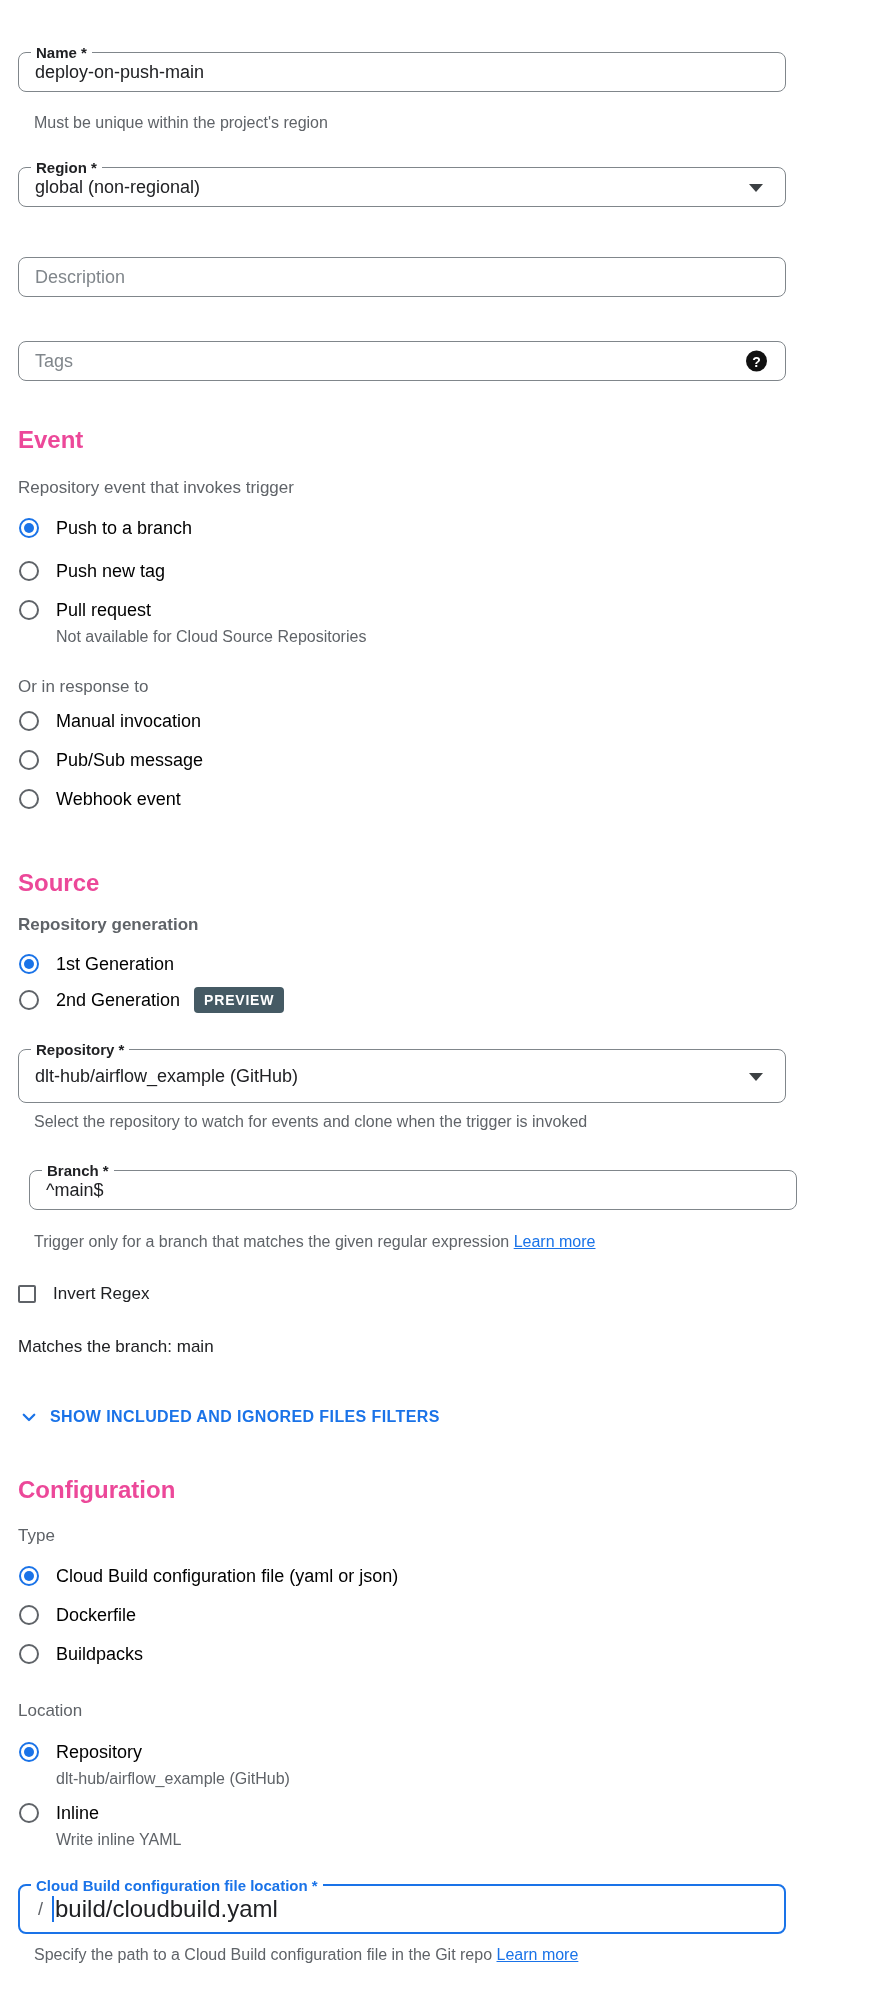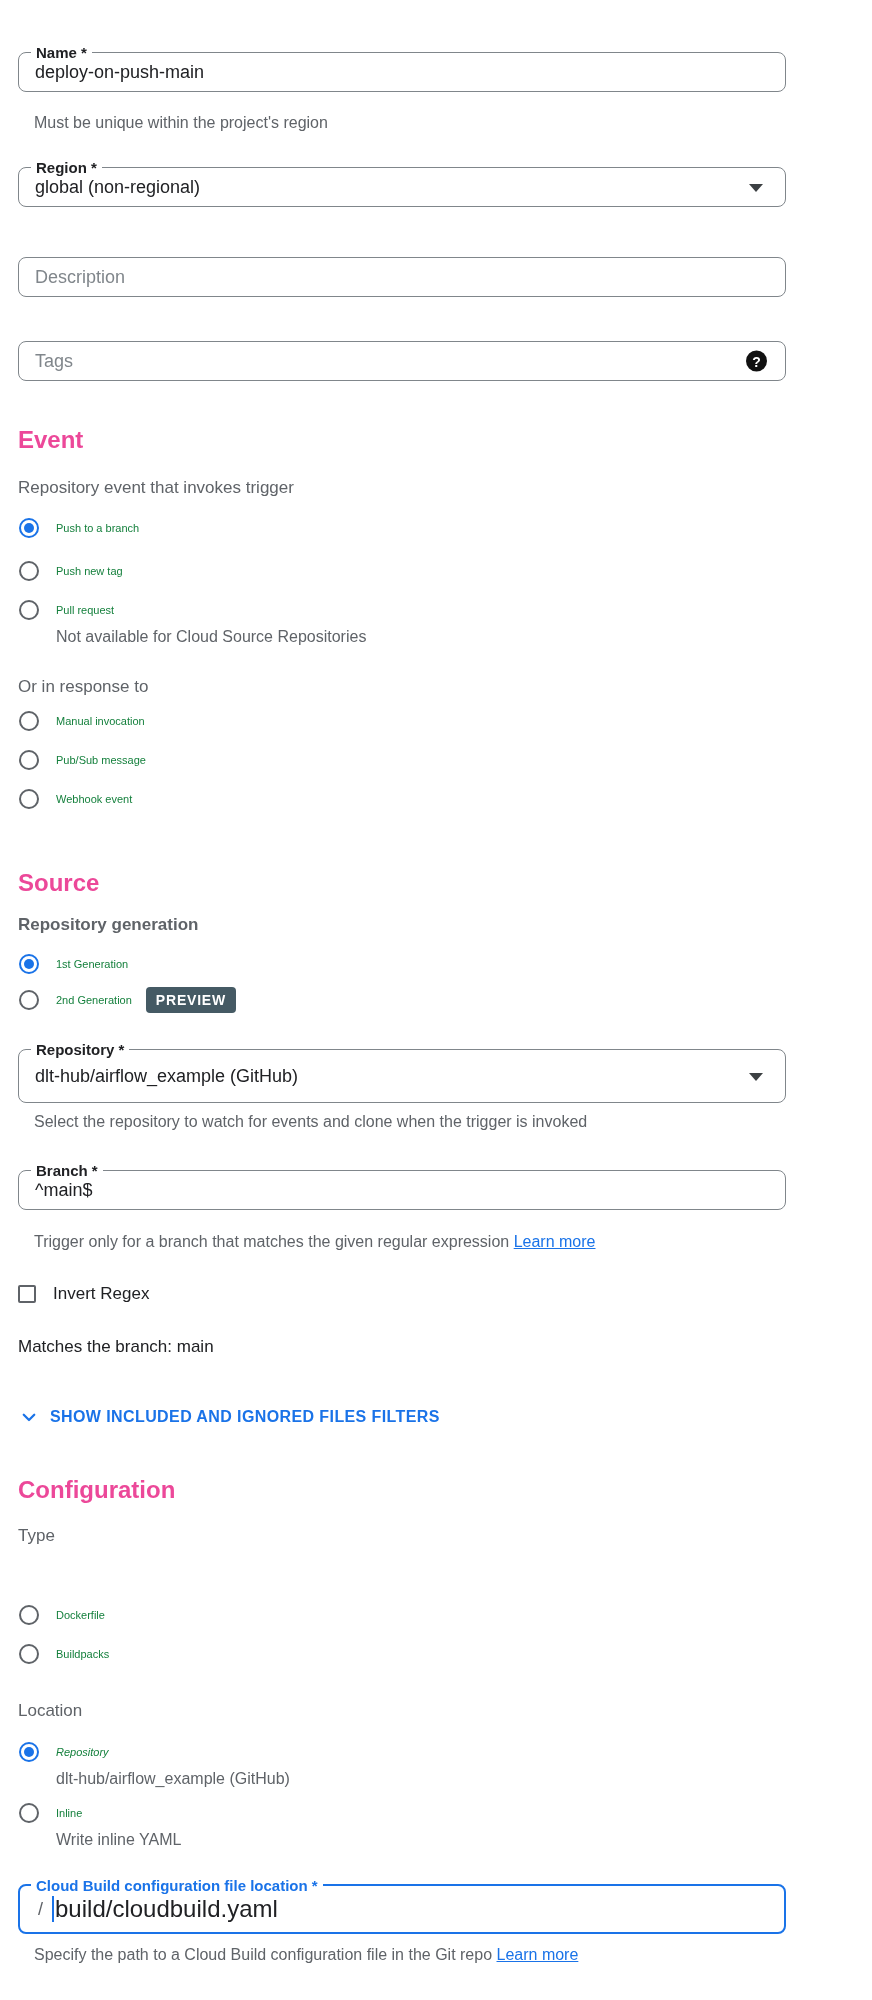--- a/index.html
+++ b/index.html
@@ -33,21 +33,21 @@
   .section-heading { position: absolute; left: 18px; font-size: 24px; font-weight: 600;
                      color: #ec4899; line-height: 30px; }
   .subhead { position: absolute; left: 18px; font-size: 17px; color: #5f6368; line-height: 22px; }
 
   .radio-row { position: absolute; left: 19px; height: 24px; display: flex; align-items: center; cursor: pointer; }
   .radio { width: 20px; height: 20px; border-radius: 50%; border: 2px solid #5f6368;
            flex: none; position: relative; background: #fff; }
   .radio.selected { border-color: #1a73e8; }
   .radio.selected::after { content: ""; position: absolute; left: 3px; top: 3px;
                            width: 10px; height: 10px; border-radius: 50%; background: #1a73e8; }
-  .radio-label { margin-left: 17px; font-size: 11px; color: #15803d; line-height: 22px; white-space: nowrap; }
+  .radio-label { margin-left: 17px; font-size: 18px; color: #000000; line-height: 22px; white-space: nowrap; }
   .radio-note { position: absolute; left: 56px; font-size: 16px; color: #5f6368; line-height: 20px; white-space: nowrap; }
 
   .badge { margin-left: 14px; background: #455a64; color: #fff; font-size: 14px;
            font-weight: 600; letter-spacing: 0.8px; padding: 5px 10px; border-radius: 4px; line-height: 16px; }
 
   .checkbox-row { position: absolute; left: 18px; height: 24px; display: flex; align-items: center; cursor: pointer; }
   .checkbox { width: 18px; height: 18px; border: 2px solid #5f6368; border-radius: 2px; background: #fff; flex: none; }
   .checkbox-label { margin-left: 17px; font-size: 17px; color: #202124; white-space: nowrap; }
 
   .plain-text { position: absolute; left: 18px; font-size: 17px; color: #202124; line-height: 22px; }
@@ -134,21 +134,21 @@
     <span class="badge">PREVIEW</span>
   </div>
 
   <div class="field" style="top:1049px;height:54px;cursor:pointer;">
     <span class="field-label">Repository *</span>
     <span class="value-text">dlt-hub/airflow_example (GitHub)</span>
     <span class="dropdown-arrow"></span>
   </div>
   <div class="helper" style="top:1112px;">Select the repository to watch for events and clone when the trigger is invoked</div>
 
-  <div class="field" style="top:1170px;">
+  <div class="field" style="top:1170px;margin-left:11px;">
     <span class="field-label">Branch *</span>
     <input type="text" value="^main$" style="">
   </div>
   <div class="helper" style="top:1232px;">
     <span>Trigger only for a branch that matches the given regular expression</span>
     <a class="link">Learn more</a>
   </div>
 
   <div class="checkbox-row" style="top:1282px;">
     <span class="checkbox"></span>
@@ -162,32 +162,36 @@
       <svg width="18" height="18" viewBox="0 0 24 24">
           <path d="M5 9l7 7 7-7" fill="none" stroke="#1a73e8" stroke-width="3" stroke-linecap="round" stroke-linejoin="round"></path>
         </svg>
     </span>
     <span class="label">SHOW INCLUDED AND IGNORED FILES FILTERS</span>
   </div>
 
   <div class="section-heading" style="top:1475px;">Configuration</div>
   <div class="subhead" style="top:1525px;">Type</div>
 
+  <div class="radio-row" style="top:1564px;">
+    <span class="radio selected"></span>
+    <span class="radio-label">Cloud Build configuration file (yaml or json)</span>
+  </div>
   <div class="radio-row" style="top:1603px;">
     <span class="radio"></span>
     <span class="radio-label">Dockerfile</span>
   </div>
   <div class="radio-row" style="top:1642px;">
     <span class="radio"></span>
     <span class="radio-label">Buildpacks</span>
   </div>
 
   <div class="subhead" style="top:1700px;">Location</div>
 
-  <div class="radio-row" style="top:1740px;font-style:italic;">
+  <div class="radio-row" style="top:1740px;">
     <span class="radio selected"></span>
     <span class="radio-label">Repository</span>
   </div>
   <div class="radio-note" style="top:1769px;">dlt-hub/airflow_example (GitHub)</div>
 
   <div class="radio-row" style="top:1801px;">
     <span class="radio"></span>
     <span class="radio-label">Inline</span>
   </div>
   <div class="radio-note" style="top:1830px;">Write inline YAML</div>

